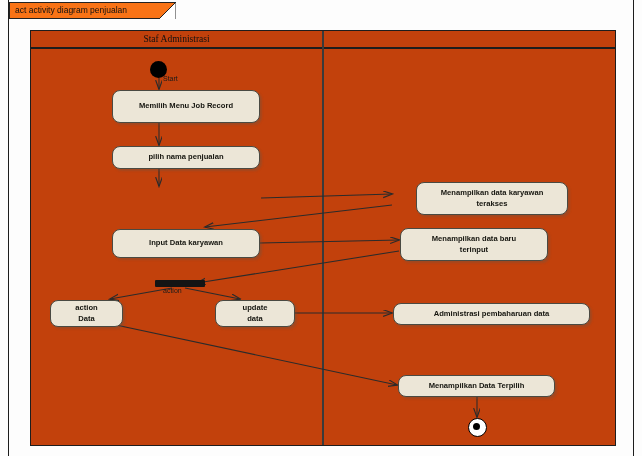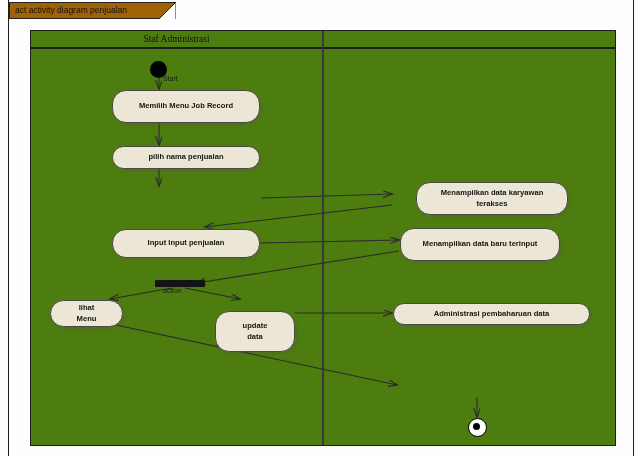--- a/index.html
+++ b/index.html
@@ -28,21 +28,21 @@
   }
   #outer-left  { left: 8px;   top: 0px;   width: 1px;  height: 456px; }
   #outer-right { left: 633px; top: 0px;   width: 1px;  height: 456px; }
 
   
   #title-tab {
     position: absolute;
     left: 9px; top: 2px;
     width: 166px; height: 17px;
     border: 1px solid #222;
-    background: #a16207;
+    background: #f97316;
     box-sizing: border-box;
   }
   #title-tab-label {
     position: absolute;
     left: 5px; top: 2px;
     font-size: 8.5px;
     color: #111;
     white-space: nowrap;
     font-family: "Liberation Sans", sans-serif;
   }
@@ -53,21 +53,21 @@
     overflow: hidden;
   }
 
   
   #lanes {
     position: absolute;
     left: 30px; top: 30px;
     width: 586px; height: 416px;
     border: 1.5px solid #1d1d1d;
     box-sizing: border-box;
-    background: #4d7c0f;
+    background: #c2410c;
   }
   #lane-header-rule {
     position: absolute;
     left: 0; top: 16px;
     width: 100%; height: 1.5px;
     background: #1d1d1d;
   }
   #lane-divider {
     position: absolute;
     left: 291px; top: 0;
@@ -102,21 +102,21 @@
     left: 0; top: 0;
     width: 642px; height: 456px;
     pointer-events: none;
   }
 
   
   .node {
     position: absolute;
     background: #ece6d7;
     border: 1.2px solid #4a4a42;
-    border-radius: 14px;
+    border-radius: 8px;
     box-sizing: border-box;
     display: flex;
     align-items: center;
     justify-content: center;
     text-align: center;
     font-family: "Liberation Sans", sans-serif;
     font-weight: bold;
     font-size: 7.6px;
     color: #15150f;
     line-height: 1.35;
@@ -227,27 +227,28 @@
 
       <line x1="477" y1="397" x2="477" y2="417"></line>
     </g>
   </svg>
 
   <div id="start-node" style="left:150px; top:61px;"></div>
   <div id="start-label" style="left:163px; top:75px;">Start</div>
 
   <div class="node" style="left:112px; top:90px;  width:148px; height:33px;">Memilih Menu Job Record</div>
   <div class="node" style="left:112px; top:146px; width:148px; height:23px;">pilih nama penjualan</div>
-  <div class="node" style="left:112px; top:229px; width:148px; height:29px;">Input Input  penjualan</div>
-  <div class="node" style="left:50px;  top:300px; width:73px;  height:27px;">lihat Menu</div>
-  <div class="node" style="left:215px; top:300px; width:80px;  height:41px;margin-top:11px;">update data</div>
+  <div class="node" style="left:112px; top:229px; width:148px; height:29px;">Input Data  karyawan</div>
+  <div class="node" style="left:50px;  top:300px; width:73px;  height:27px;">action Data</div>
+  <div class="node" style="left:215px; top:300px; width:80px;  height:27px;">update data</div>
 
   <div class="node" style="left:416px; top:182px; width:152px; height:33px;">Menampilkan data karyawan terakses</div>
-  <div class="node" style="left:400px; top:228px; width:160px; height:33px;">Menampilkan data baru terinput</div>
+  <div class="node" style="left:400px; top:228px; width:148px; height:33px;">Menampilkan data baru terinput</div>
   <div class="node" style="left:393px; top:303px; width:197px; height:22px;">Administrasi pembaharuan data</div>
+  <div class="node" style="left:398px; top:375px; width:157px; height:22px;">Menampilkan Data Terpilih</div>
 
   <div id="fork-bar" style="left:155px; top:280px; width:50px; height:7px;"></div>
   <div id="fork-label" style="left:163px; top:287px;">action</div>
 
   <div id="end-node" style="left:468px; top:418px;">
     <div id="end-node-inner"></div>
   </div>
 
 </div>
 

